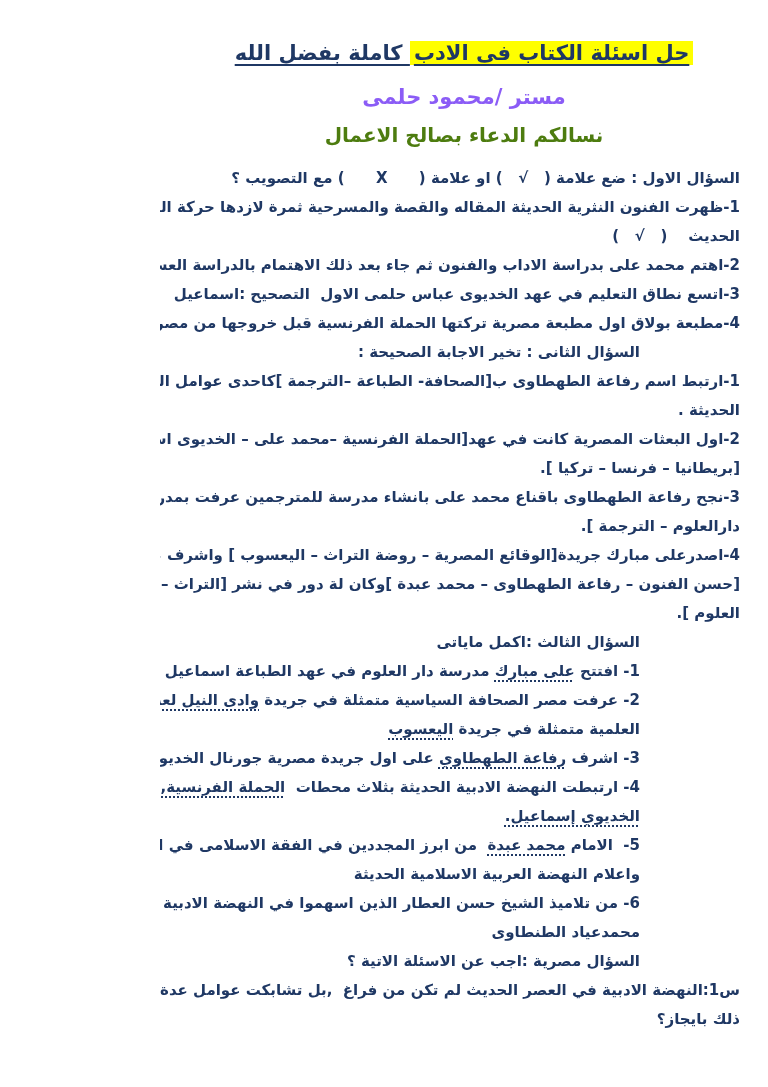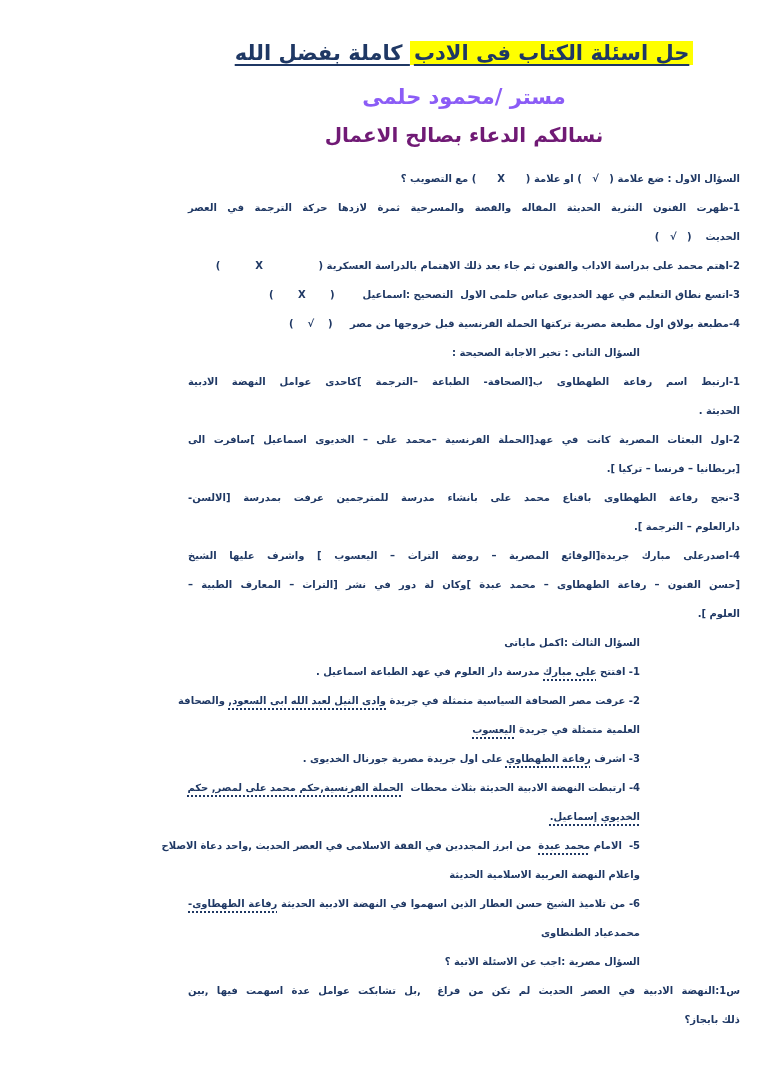--- a/index.html
+++ b/index.html
@@ -34,41 +34,41 @@
     white-space: nowrap;
   }
   .blessing {
     text-align: center;
     color: #00a550;
     font-size: 20px;
     line-height: 30px;
     margin-top: 8px;
     white-space: nowrap;
   }
-  .doc-body { margin-top: 14px; font-size: 10px; }
+  .doc-body { margin-top: 14px; font-size: 15px; }
   .line { line-height: 29px; white-space: nowrap; }
   .line.right  { text-align: right; }
   .line.just   { text-align: justify; text-align-last: justify; }
   .u-solid {
     text-decoration-thickness: 2px;
     text-underline-offset: 3px;
   }
   .u-dotted {
     text-decoration: underline dotted;
     text-decoration-thickness: 2px;
     text-underline-offset: 4px;
   }
 </style>
 </head>
 <body>
 
 <div class="page" style="color: rgb(31, 56, 100);">
   <div class="title"><span class="hl" style="background-color: rgb(255, 255, 0);">حل اسئلة الكتاب فى الادب</span><span> كاملة بفضل الله</span></div>
   <div class="instructor" style="color: #8b5cf6;">مستر /محمود حلمى</div>
-  <div class="blessing" style="color: #701a75;">نسالكم الدعاء بصالح الاعمال</div>
+  <div class="blessing" style="color: #4d7c0f;">نسالكم الدعاء بصالح الاعمال</div>
   <div class="doc-body">
       <div class="line right"><span>السؤال الاول : ضع علامة (&nbsp;&nbsp;&nbsp;‎√‎&nbsp;&nbsp;&nbsp;) او علامة (&nbsp;&nbsp;&nbsp;&nbsp;&nbsp;&nbsp;X&nbsp;&nbsp;&nbsp;&nbsp;&nbsp;&nbsp;) مع التصويب ؟</span></div>
       <div class="line just"><span>1-ظهرت الفنون النثرية الحديثة المقاله والقصة والمسرحية ثمرة لازدها حركة الترجمة في العصر</span></div>
       <div class="line right"><span>الحديث&nbsp;&nbsp;&nbsp;&nbsp;(&nbsp;&nbsp;&nbsp;‎√‎&nbsp;&nbsp;&nbsp;)</span></div>
       <div class="line right"><span>2-اهتم محمد على بدراسة الاداب والفنون ثم جاء بعد ذلك الاهتمام بالدراسة العسكرية (&nbsp;&nbsp;&nbsp;&nbsp;&nbsp;&nbsp;&nbsp;&nbsp;&nbsp;&nbsp;&nbsp;&nbsp;&nbsp;&nbsp;&nbsp;&nbsp;X&nbsp;&nbsp;&nbsp;&nbsp;&nbsp;&nbsp;&nbsp;&nbsp;&nbsp;&nbsp;)</span></div>
       <div class="line right"><span>3-اتسع نطاق التعليم في عهد الخديوى </span><span class="u-solid">عباس حلمى الاول</span><span>&nbsp;&nbsp;التصحيح :اسماعيل&nbsp;&nbsp;&nbsp;&nbsp;&nbsp;&nbsp;&nbsp;&nbsp;(&nbsp;&nbsp;&nbsp;&nbsp;&nbsp;&nbsp;&nbsp;X&nbsp;&nbsp;&nbsp;&nbsp;&nbsp;&nbsp;&nbsp;)</span></div>
       <div class="line right"><span>4-مطبعة بولاق اول مطبعة مصرية تركتها الحملة الفرنسية قبل خروجها من مصر&nbsp;&nbsp;&nbsp;&nbsp;&nbsp;(&nbsp;&nbsp;&nbsp;&nbsp;‎√‎&nbsp;&nbsp;&nbsp;&nbsp;)</span></div>
       <div class="line right" style="padding-right: 100px;"><span>السؤال الثانى : تخير الاجابة الصحيحة :</span></div>
       <div class="line just"><span>1-ارتبط اسم رفاعة الطهطاوى ب[الصحافة- الطباعة </span><span class="u-solid">–الترجمة</span><span> ]كاحدى عوامل النهضة الادبية</span></div>
       <div class="line right"><span>الحديثة .</span></div>

